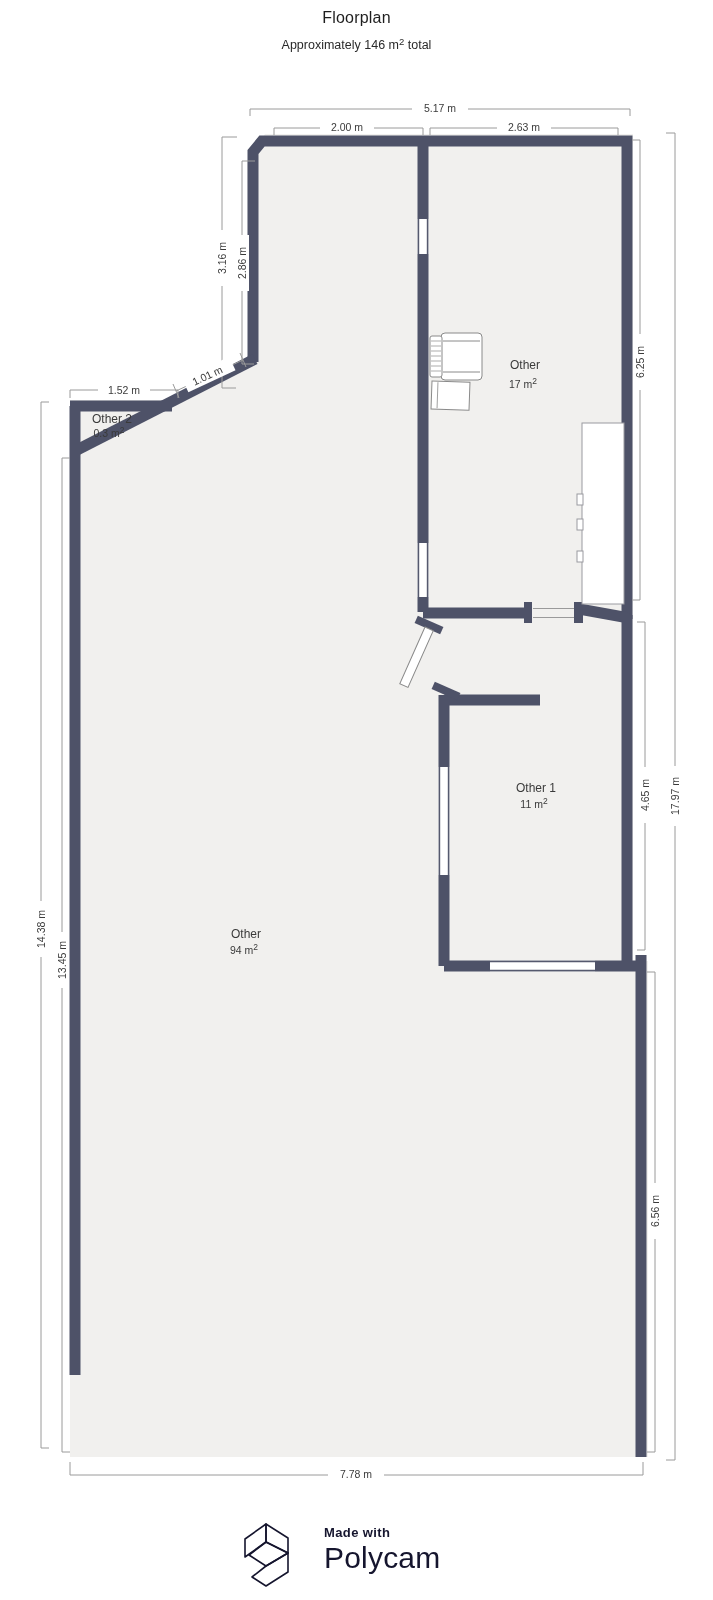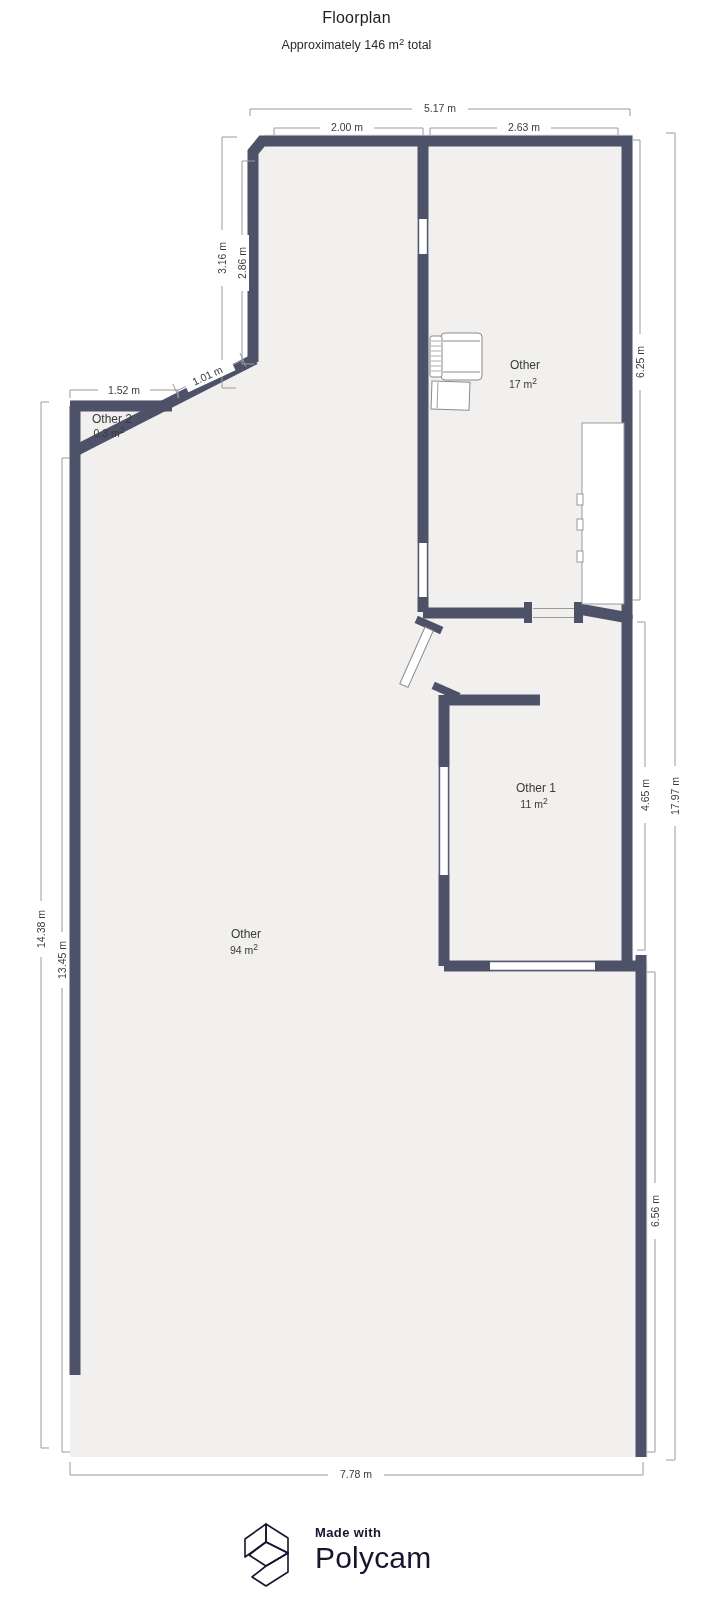--- a/index.html
+++ b/index.html
@@ -4,21 +4,21 @@
 <style>
   html,body{margin:0;padding:0;background:#ffffff;}
   .page{position:relative;width:713px;height:1600px;background:#ffffff;overflow:hidden;
         font-family:"Liberation Sans", sans-serif;}
   .title{position:absolute;top:9px;left:0;width:713px;text-align:center;
          font-size:16px;color:#1e1e1e;letter-spacing:.2px;}
   .subtitle{position:absolute;top:38px;left:0;width:713px;text-align:center;
             font-size:12.5px;color:#2a2a2a;}
   .subtitle .sup{font-size:9.5px;position:relative;top:-4px;}
   .plan-svg{position:absolute;top:0;left:0;}
-  .footer{position:absolute;top:1517px;left:242px;display:flex;align-items:flex-start;gap:15px;}
+  .footer{position:absolute;top:1517px;left:242px;display:flex;align-items:flex-start;gap:24px;}
   .footer .txt{display:flex;flex-direction:column;margin-top:8px;}
   .made-with{font-size:13px;font-weight:700;color:#15152e;letter-spacing:.4px;}
   .brand{font-size:30px;font-weight:400;color:#15152e;letter-spacing:.2px;margin-top:1px;}
   svg text{font-family:"Liberation Sans", sans-serif;}
   .dim-t{font-size:10.5px;fill:#3b3b3b;}
   .room-n{font-size:12px;fill:#3a3a3a;}
   .room-a{font-size:10.5px;fill:#3a3a3a;}
 </style>
 </head>
 <body>

